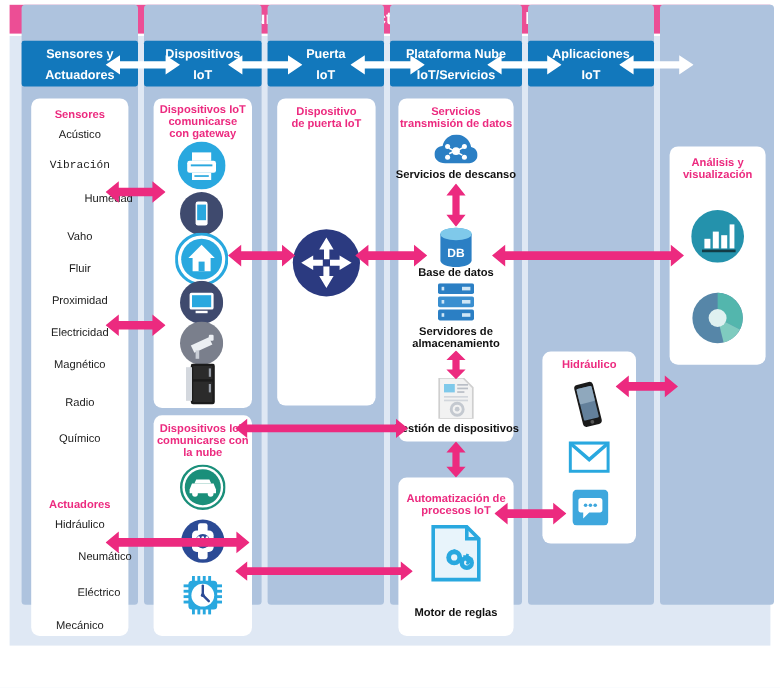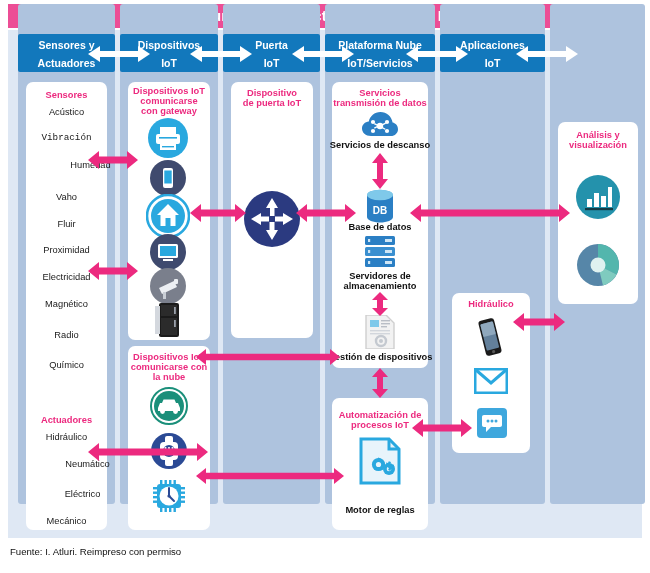--- a/index.html
+++ b/index.html
@@ -487,14 +487,13 @@
         <path d="M0 10 L11 1 L11 6.4 L49 6.4 L49 1 L60 10 L49 19 L49 13.6 L11 13.6 L11 19 Z" fill="#ec2a7f"></path>
       </svg>
   </div>
 
   <div class="arrow" style="left:196px;top:467px;">
     <svg width="148" height="18" viewBox="0 0 148 18">
         <path d="M0 9 L10 1 L10 5.8 L138 5.8 L138 1 L148 9 L138 17 L138 12.2 L10 12.2 L10 17 Z" fill="#ec2a7f"></path>
       </svg>
   </div>
 
-  <div class="footer">Fuente:  I. Atluri. Reimpreso con permiso</div>
 </div>
 
 </body></html>

